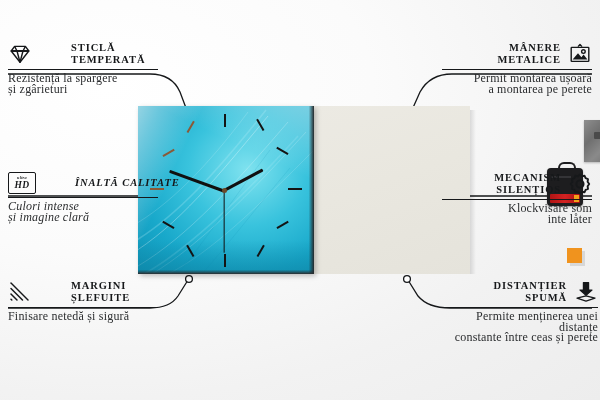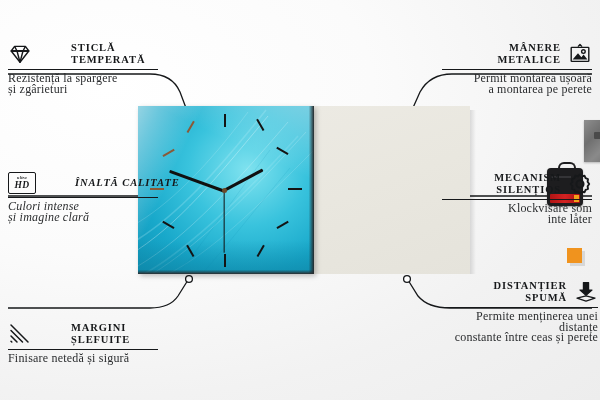--- a/index.html
+++ b/index.html
@@ -115,21 +115,21 @@
   .ico.hd{
     width:26px;height:20px;flex:0 0 26px;border:1.6px solid #16181a;border-radius:2px;
     display:flex;flex-direction:column;align-items:center;justify-content:center;line-height:1;
   }
   .ico.hd .u{font-size:4.2px;font-weight:bold;letter-spacing:.3px;color:#16181a;}
   .ico.hd .h{font-size:9.5px;font-weight:bold;letter-spacing:.3px;color:#16181a;margin-top:.5px;}
 
   
   #f-sticla{left:8px;top:42px;}
   #f-hd{left:8px;top:172px;font-style:italic;}
-  #f-margini{left:8px;top:280px;margin-top:42px;}
+  #f-margini{left:8px;top:280px;}
   #f-manere{left:442px;top:42px;}
   #f-mecanism{left:442px;top:172px;}
   #f-distantier{left:442px;top:280px;width:156px;}
 </style>
 </head>
 <body>
 
 <div class="stage">
 
   <svg class="wires" viewBox="0 0 600 400">

